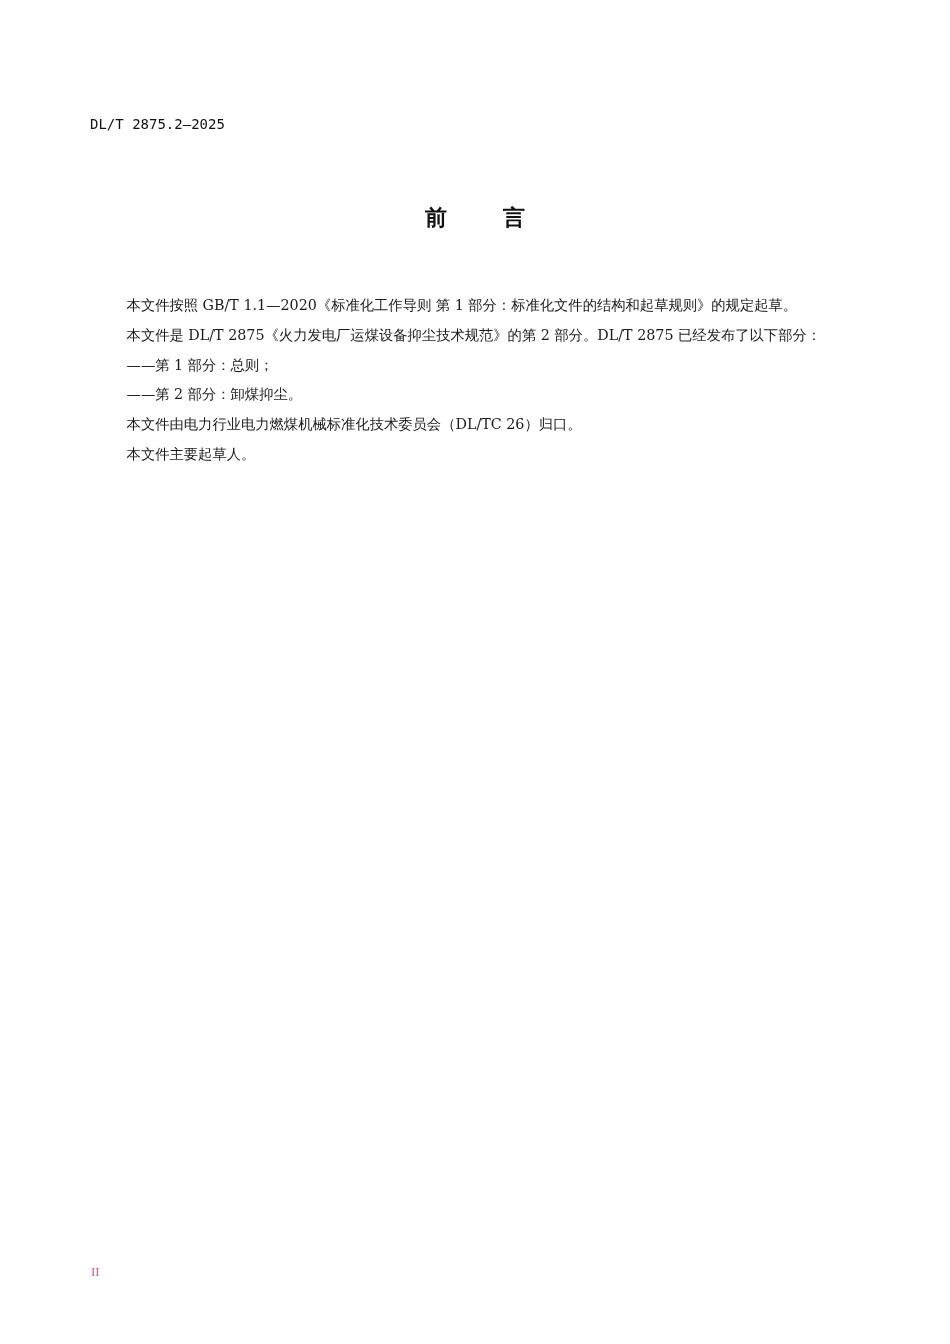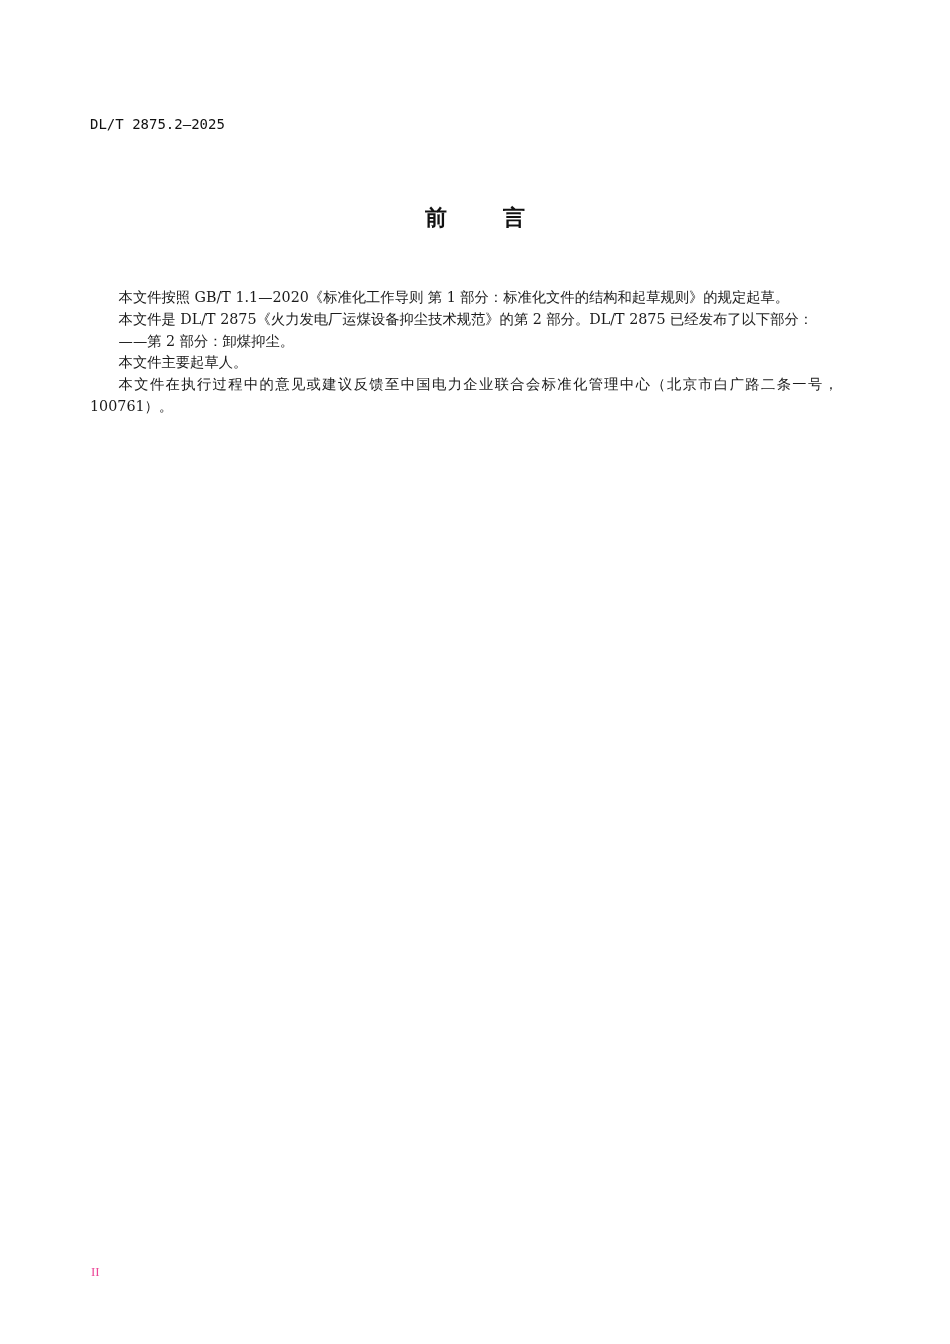--- a/index.html
+++ b/index.html
@@ -47,21 +47,21 @@
       position: absolute;
       left: 90px;
       top: 287px;
       width: 748px;
       font-size: 14.3px;
       line-height: 21.8px;
       text-align: justify;
       text-justify: inter-character;
     }
     .body p {
-      margin: 0;
+      margin: 8px;
       text-indent: 2em;
     }
     .body p.dash {
       text-indent: 2em;
     }
     .page-num {
       position: absolute;
       left: 91px;
       top: 1228px;
       font-family: "Liberation Serif", "DejaVu Serif", serif;
@@ -76,19 +76,20 @@
 <div class="page">
   <div class="doc-code">DL/T 2875.2—2025</div>
 
   <div class="title">
     <span class="t1">前</span><span class="t2">言</span>
   </div>
 
   <div class="body">
     <p>本文件按照 GB/T 1.1—2020《标准化工作导则 第 1 部分：标准化文件的结构和起草规则》的规定起草。</p>
     <p>本文件是 DL/T 2875《火力发电厂运煤设备抑尘技术规范》的第 2 部分。DL/T 2875 已经发布了以下部分：</p>
+    <p class="dash">——第 1 部分：总则；</p>
     <p class="dash">——第 2 部分：卸煤抑尘。</p>
+    <p>本文件由电力行业电力燃煤机械标准化技术委员会（DL/TC 26）归口。</p>
     <p>本文件主要起草人。</p>
-    <p>本文件在执行过程中的意见或建议反馈至中国电力企业联合会标准化管理中心（北京市白广路二条一号，100761）。</p>
   </div>
 
   <div class="page-num">II</div>
 </div>
 
 </body></html>

